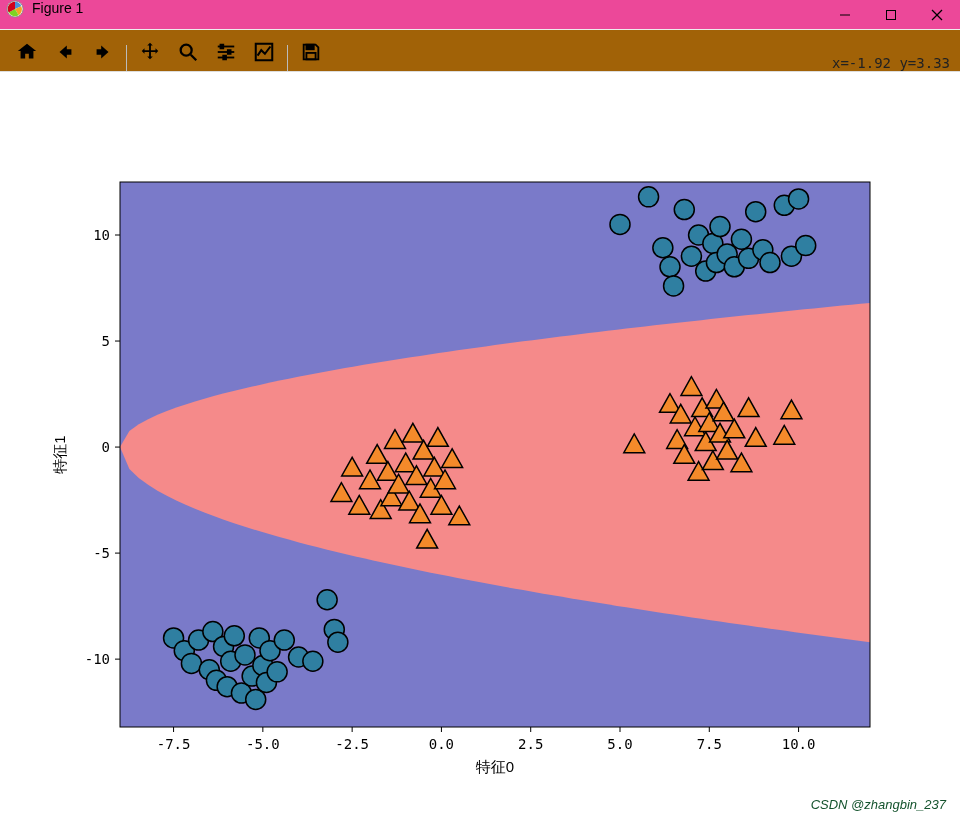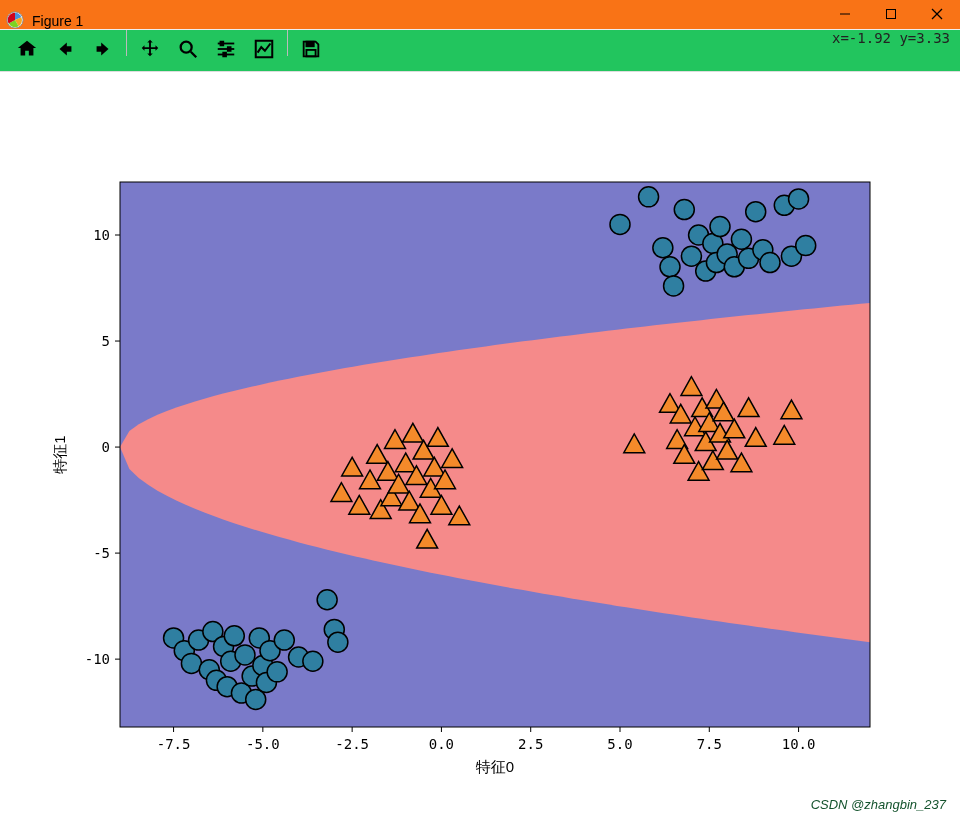--- a/index.html
+++ b/index.html
@@ -1,25 +1,25 @@
 <!DOCTYPE html>
 <html><head>
 <meta charset="utf-8">
 <style>
   * { box-sizing: border-box; }
   html, body { margin:0; padding:0; width:960px; height:816px; font-family: Arial, sans-serif; background:#fff; overflow:hidden; }
   
-  .title-bar { height:30px; display:flex; align-items:flex-end; padding:0 0 0 6px; background:#f97316; border-bottom:1px solid #eee; }
+  .title-bar { height:30px; display:flex; align-items:flex-start; padding:0 0 0 6px; background:#ec4899; border-bottom:1px solid #eee; }
   .app-icon { width:18px; height:18px; margin-right:8px; }
   .title-text { font-size:14px; flex:1; }
   .win-btns { display:flex; }
   .win-btn { width:46px; height:30px; display:flex; align-items:center; justify-content:center; }
   .win-btn svg { width:12px; height:12px; }
   
-  .toolbar { height:42px; background:#22c55e; border-bottom:1px solid #ddd; display:flex; align-items:flex-start; padding:0 8px; position:relative; }
+  .toolbar { height:42px; background:#a16207; border-bottom:1px solid #ddd; display:flex; align-items:flex-end; padding:0 8px; position:relative; }
   .tool-btn { width:38px; height:38px; display:flex; align-items:center; justify-content:center; cursor:pointer; }
   .tool-btn svg { width:22px; height:22px; }
   .tool-sep { width:1px; height:26px; background:#bbb; margin:0 4px; }
   .coord-readout { position:absolute; right:10px; font-size:14px; color:#222; font-family: monospace, sans-serif; }
   
   .plot-wrap { position:absolute; left:0; top:72px; width:960px; height:744px; }
   svg.plot { position:absolute; left:0; top:0; }
   .axis-label { font-size:15px; }
   .tick-label { font-size:14px; font-family: monospace, sans-serif; }
   .watermark { position:absolute; right:14px; bottom:4px; font-size:13px; color:#14532d; font-style:italic; pointer-events:none; }

